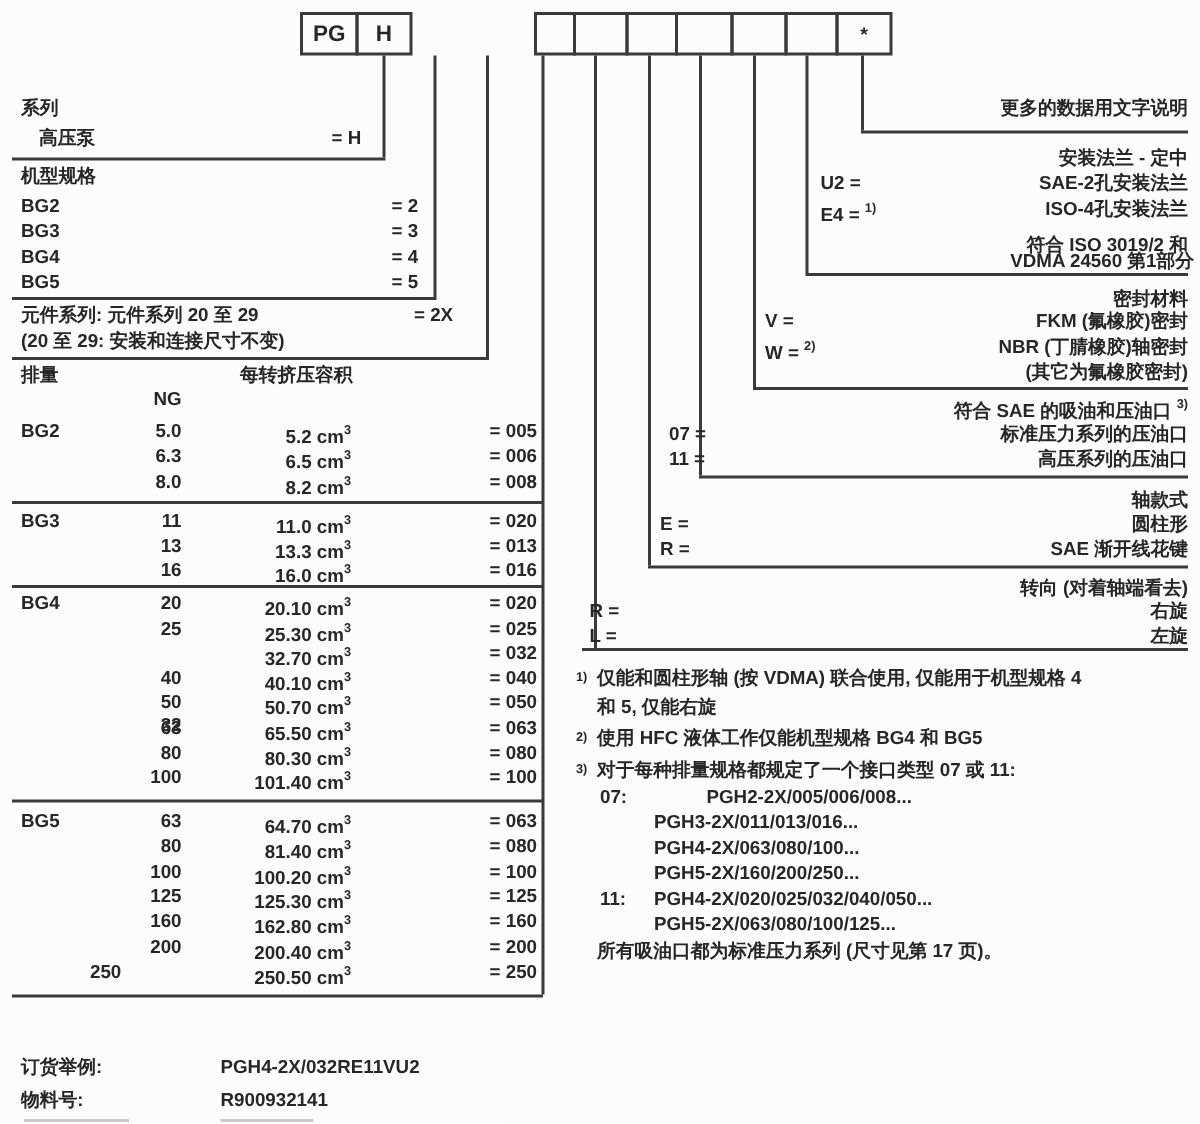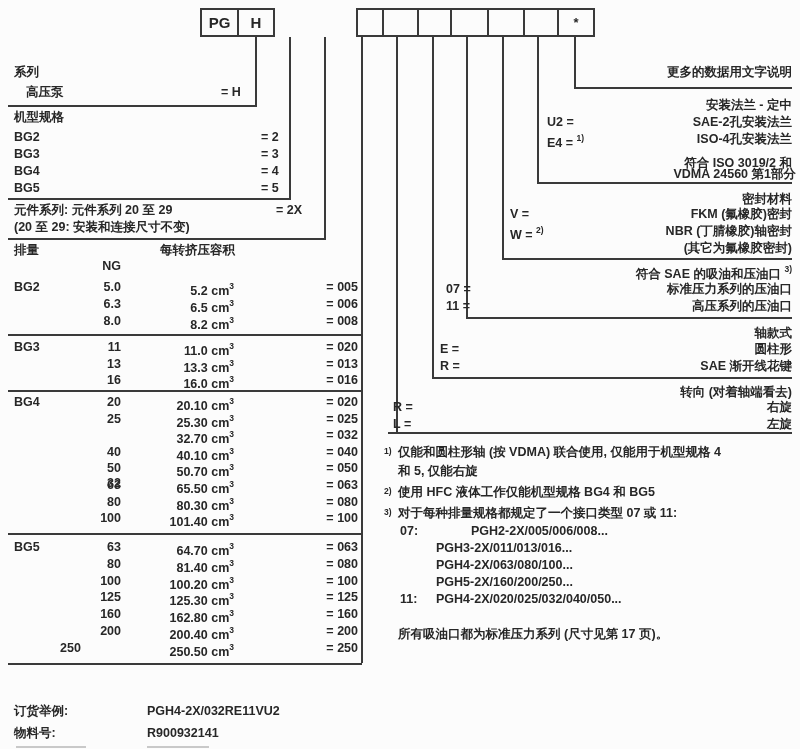--- a/index.html
+++ b/index.html
@@ -193,20 +193,21 @@
   <div class="t" style="left:398px;top:485px;">使用 HFC 液体工作仅能机型规格 BG4 和 BG5</div>
   <div class="t" style="left:384px;top:506px;"><sup>3)</sup></div>
   <div class="t" style="left:398px;top:506px;">对于每种排量规格都规定了一个接口类型 07 或 11:</div>
   <div class="t" style="left:400px;top:524px;">07:</div>
   <div class="t" style="left:436px;top:524px;padding-left:35px;">PGH2-2X/005/006/008...</div>
   <div class="t" style="left:436px;top:541px;">PGH3-2X/011/013/016...</div>
   <div class="t" style="left:436px;top:558px;">PGH4-2X/063/080/100...</div>
   <div class="t" style="left:436px;top:575px;">PGH5-2X/160/200/250...</div>
   <div class="t" style="left:400px;top:592px;">11:</div>
   <div class="t" style="left:436px;top:592px;">PGH4-2X/020/025/032/040/050...</div>
+  <div class="t" style="left:436px;top:609px;">PGH5-2X/063/080/100/125...</div>
   <div class="t" style="left:398px;top:627px;">所有吸油口都为标准压力系列 (尺寸见第 17 页)。</div>
 
   <div class="t" style="left:14px;top:704px;">订货举例:</div>
   <div class="t" style="left:147px;top:704px;">PGH4-2X/032RE11VU2</div>
   <div class="t" style="left:14px;top:726px;">物料号:</div>
   <div class="t" style="left:147px;top:726px;">R900932141</div>
   <div class="lightbar" style="left:16px;top:746px;width:70px;"></div>
   <div class="lightbar" style="left:147px;top:746px;width:62px;"></div>
 
 </div>

